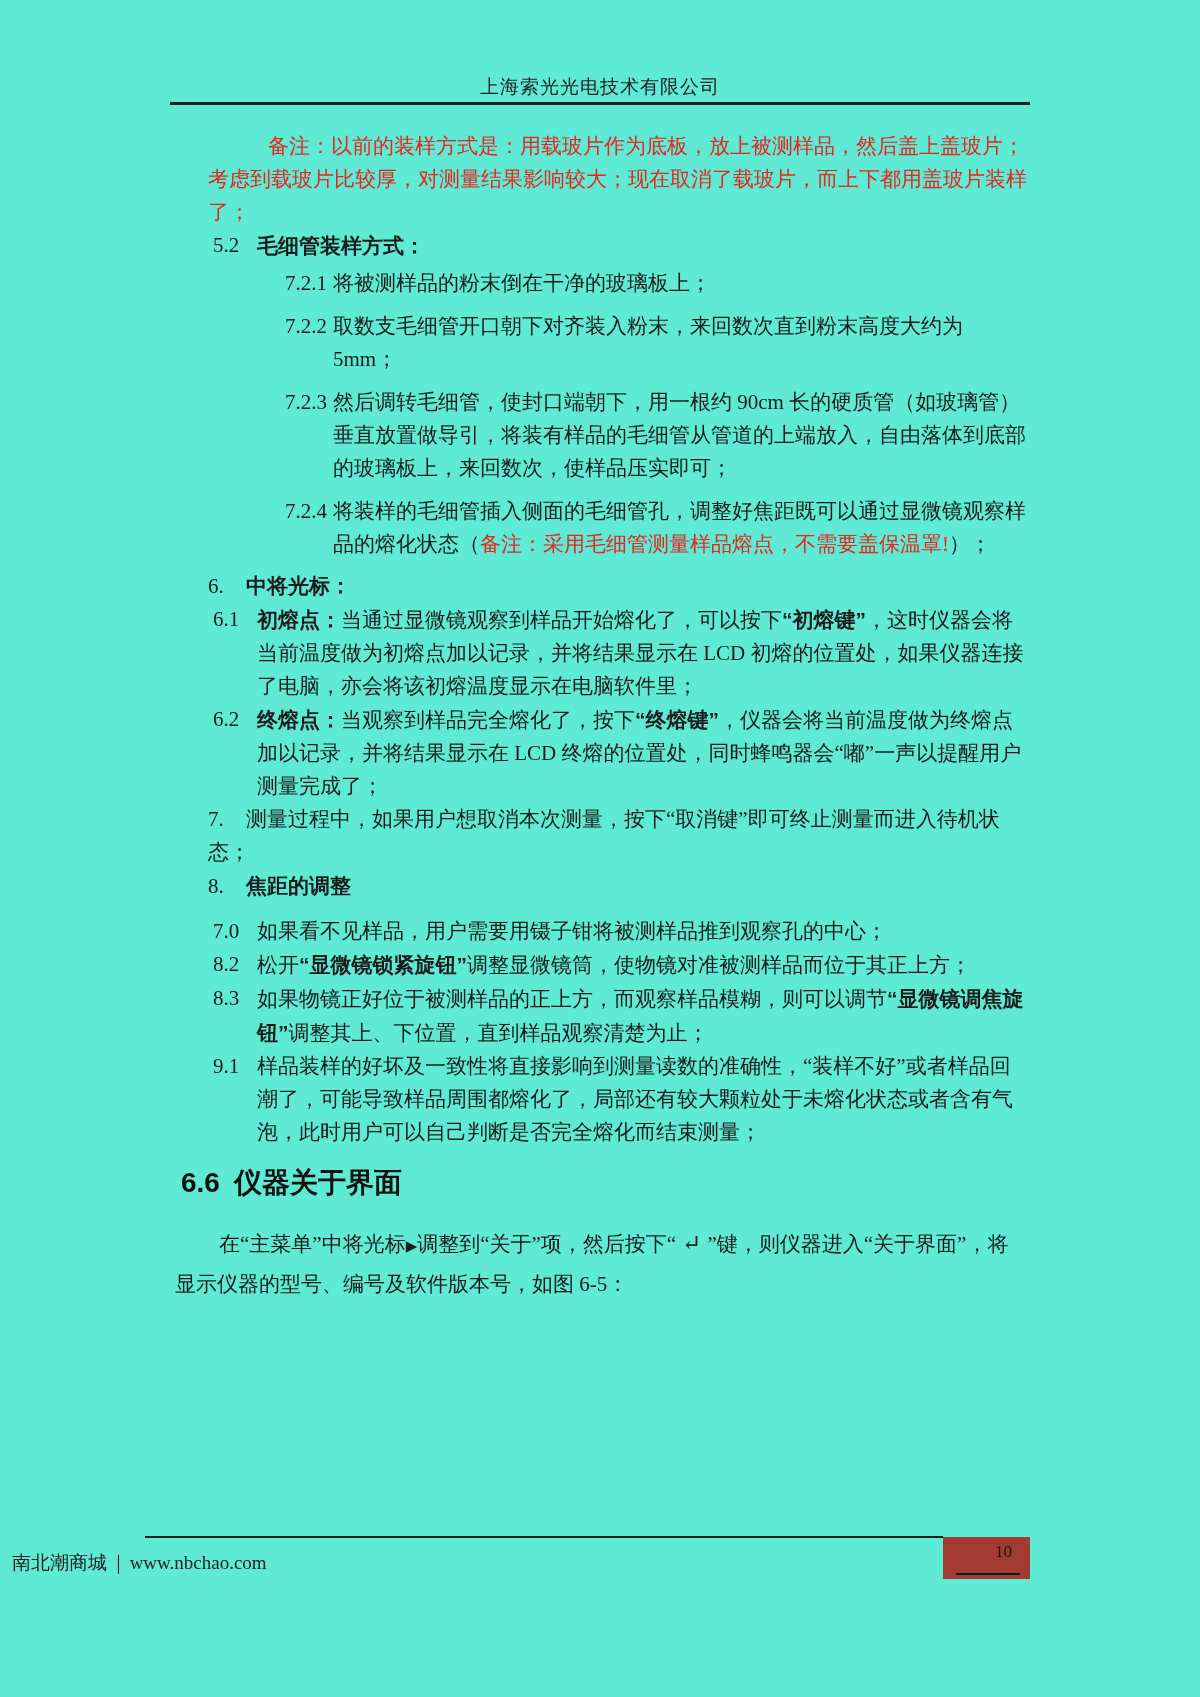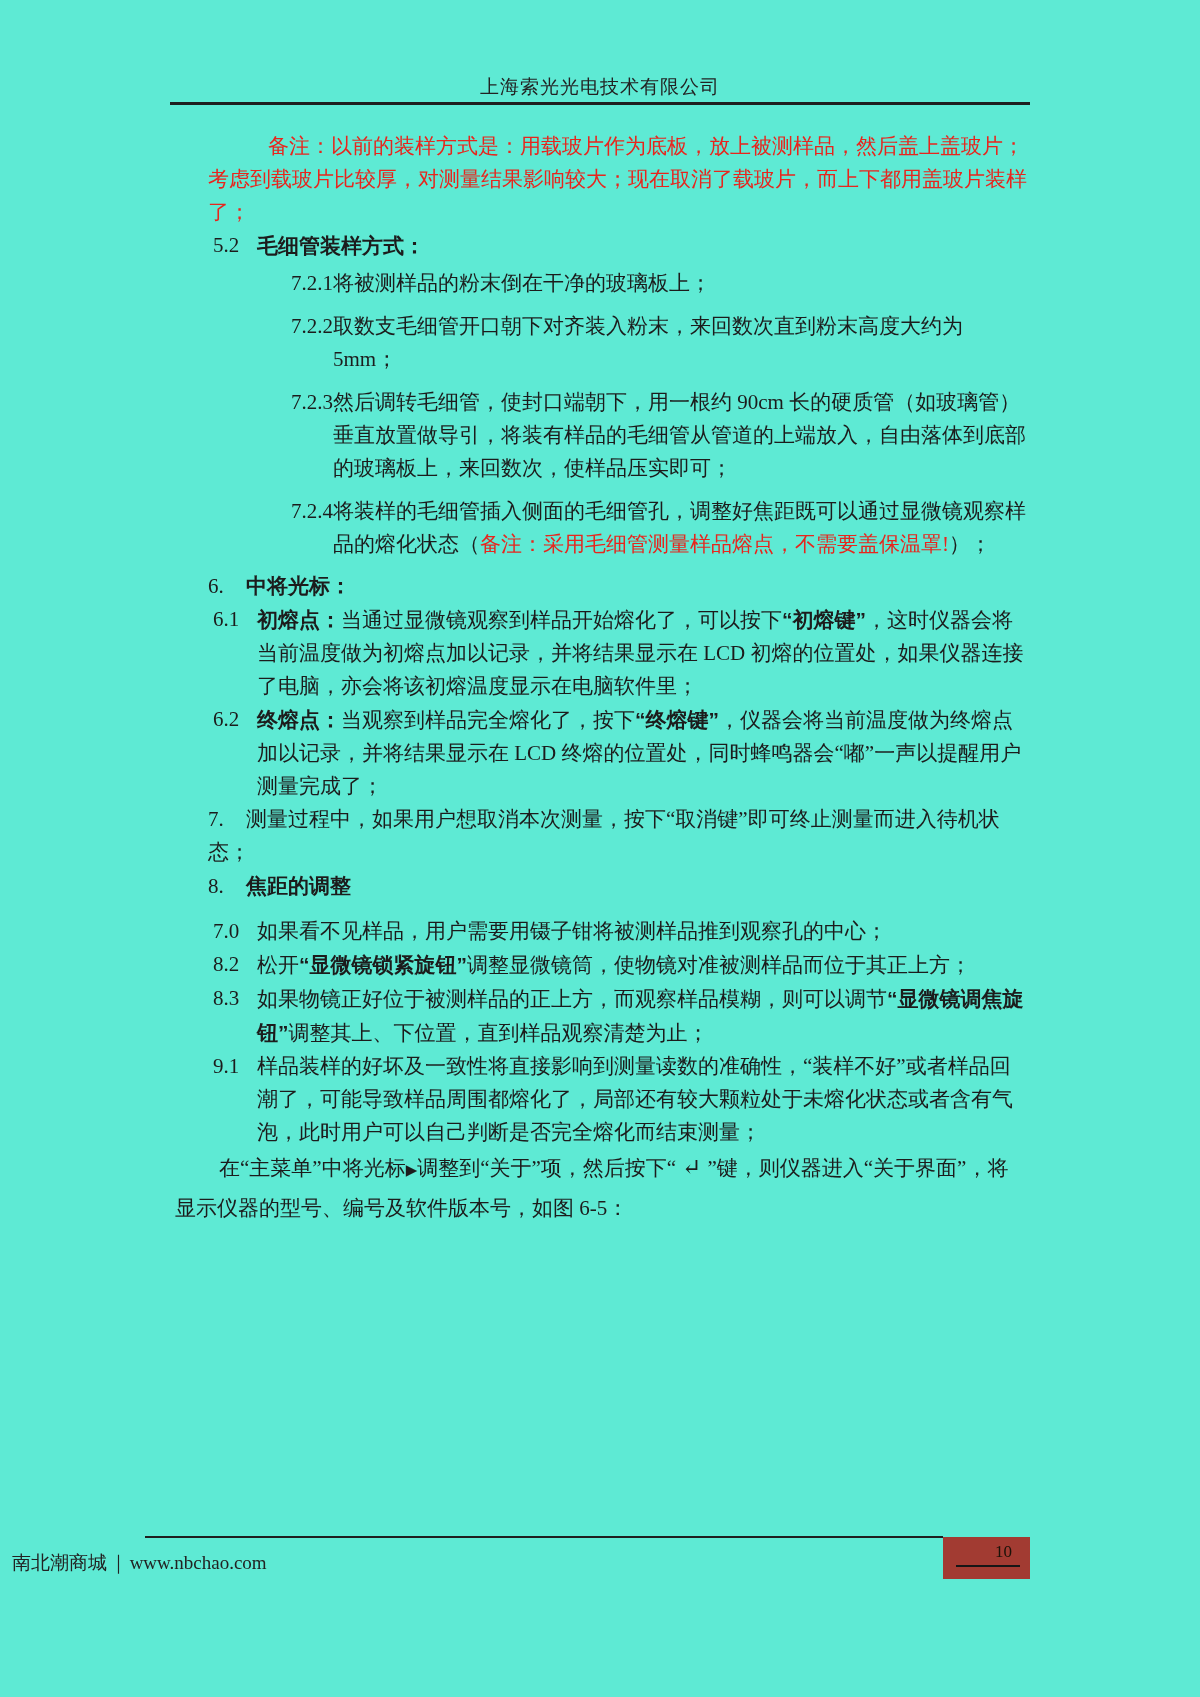--- a/index.html
+++ b/index.html
@@ -35,21 +35,21 @@
   .red { color:#e8251d; }
   .b-hei { font-weight:bold; font-family:"Liberation Sans","DejaVu Sans",sans-serif; }
 
   .item-1 { margin-left:33px; }
   .item-1 > .num { display:inline-block; width:38px; }
 
   .item-a { position:relative; margin-left:38px; padding-left:44px; }
   .item-a > .num { position:absolute; left:0; top:0; }
 
   .item-b { position:relative; margin-left:100px; padding-left:58px; }
-  .item-b > .num { position:absolute; left:16px; top:0;font-family:Liberation Serif, serif; }
+  .item-b > .num { position:absolute; left:10px; top:0;font-family:Liberation Serif, serif; }
 
   .mt-s  { margin-top:4px; }
   .mt-m  { margin-top:10px; }
   .mt-l  { margin-top:12px; }
   .mt-6  { margin-top:8px; }
 
   .indent-para { text-indent:44px; }
 
   .h66 {
     margin:14px 0 22px 6px;
@@ -71,21 +71,21 @@
     position:absolute; top:1546px; left:12px; width:100%;
     font-size:19px; color:#222;
   }
   .footer-text .sep { padding:0 2px; }
   .page-badge {
     position:absolute; top:1537px; left:943px; width:87px; height:42px;
     background:#a23b32;
   }
   .badge-inner {
     margin:3px auto 0 13px; width:64px;
-    text-align:right; padding-right:8px; padding-bottom:1px;
+    text-align:right; padding-right:8px; padding-bottom:9px;
     border-bottom:2px solid #161616;
     font-size:17px; color:#1a1208; line-height:24px;
   }
 </style>
 </head>
 <body>
 
 <div class="page">
 
   <div class="company">上海索光光电技术有限公司</div>
@@ -158,20 +158,23 @@
       <span class="num">8.3</span>
       <span>如果物镜正好位于被测样品的正上方，而观察样品模糊，则可以调节</span><span class="b-hei">“显微镜调焦旋钮”</span><span>调整其上、下位置，直到样品观察清楚为止；</span>
     </div>
 
 
     <div class="item-a">
       <span class="num">9.1</span>
       <span>样品装样的好坏及一致性将直接影响到测量读数的准确性，“装样不好”或者样品回潮了，可能导致样品周围都熔化了，局部还有较大颗粒处于未熔化状态或者含有气泡，此时用户可以自己判断是否完全熔化而结束测量；</span>
     </div>
 
+    <h2 class="h66">
+      <span class="h-num">6.6</span><span>仪器关于界面</span>
+    </h2>
 
     <p class="para66">
       <span>在“主菜单”中将光标</span><span class="cursor-glyph">▶</span><span>调整到“关于”项，然后按下“</span><span class="enter-glyph">↵</span><span>”键，则仪器进入“关于界面”，将显示仪器的型号、编号及软件版本号，如图 6-5：</span>
     </p>
 
   </div>
 
   <div class="footer-rule"></div>
 
   <div class="footer-text">

